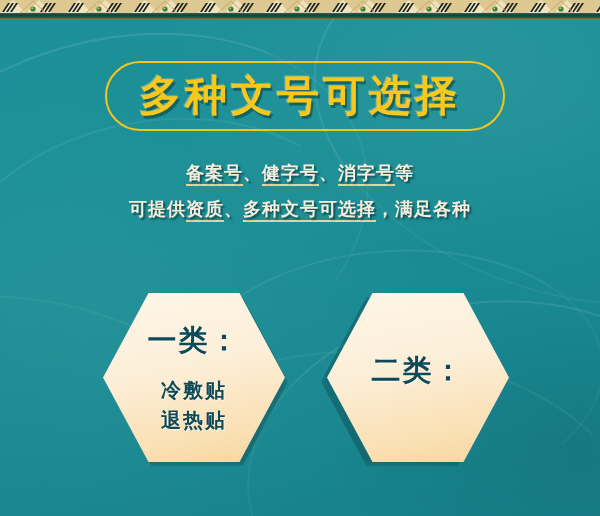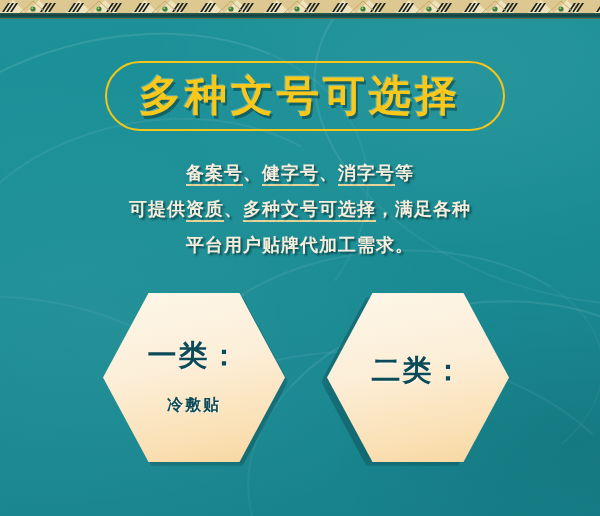--- a/index.html
+++ b/index.html
@@ -95,21 +95,21 @@
   #hex2s{left:321px;top:297px;}
 
   .hex-head{
     font-family:"DejaVu Serif", serif;font-weight:bold;
     font-size:29px;color:#0d4a57;letter-spacing:2px;
     text-shadow:1px 1px 0 rgba(255,255,255,.65);
     margin-bottom:14px;white-space:nowrap;
   }
   .hex-line{
     font-family:"DejaVu Serif", serif;font-weight:bold;
-    font-size:16px;color:#0d4a57;letter-spacing:2px;line-height:30px;
+    font-size:20px;color:#0d4a57;letter-spacing:2px;line-height:30px;
     text-shadow:1px 1px 0 rgba(255,255,255,.6);
     white-space:nowrap;
   }
 </style>
 </head>
 <body>
 
 <div id="poster">
 
   <div class="swirl sw1"></div>
@@ -148,27 +148,27 @@
   <div class="title-box"></div>
   <div class="title-text">多种文号可选择</div>
 
   <div class="body-block">
     <div class="body-line">
       <span class="u">备案号</span><span>、</span><span class="u">健字号</span><span>、</span><span class="u">消字号</span><span>等</span>
     </div>
     <div class="body-line">
       <span>可提供</span><span class="u">资质</span><span>、</span><span class="u">多种文号可选择</span><span>，满足各种</span>
     </div>
-    <div class="body-line">平台用户贴牌代加工需求。</div>
   </div>
 
   <div class="hex-shadow" id="hex1s"></div>
   <div class="hex" id="hex1">
     <div class="hex-head">一类：</div>
     <div class="hex-line">冷敷贴</div>
+    <div class="hex-line">退热贴</div>
   </div>
 
   <div class="hex-shadow" id="hex2s"></div>
   <div class="hex" id="hex2">
     <div class="hex-head">二类：</div>
   </div>
 
 </div>
 
 </body></html>

